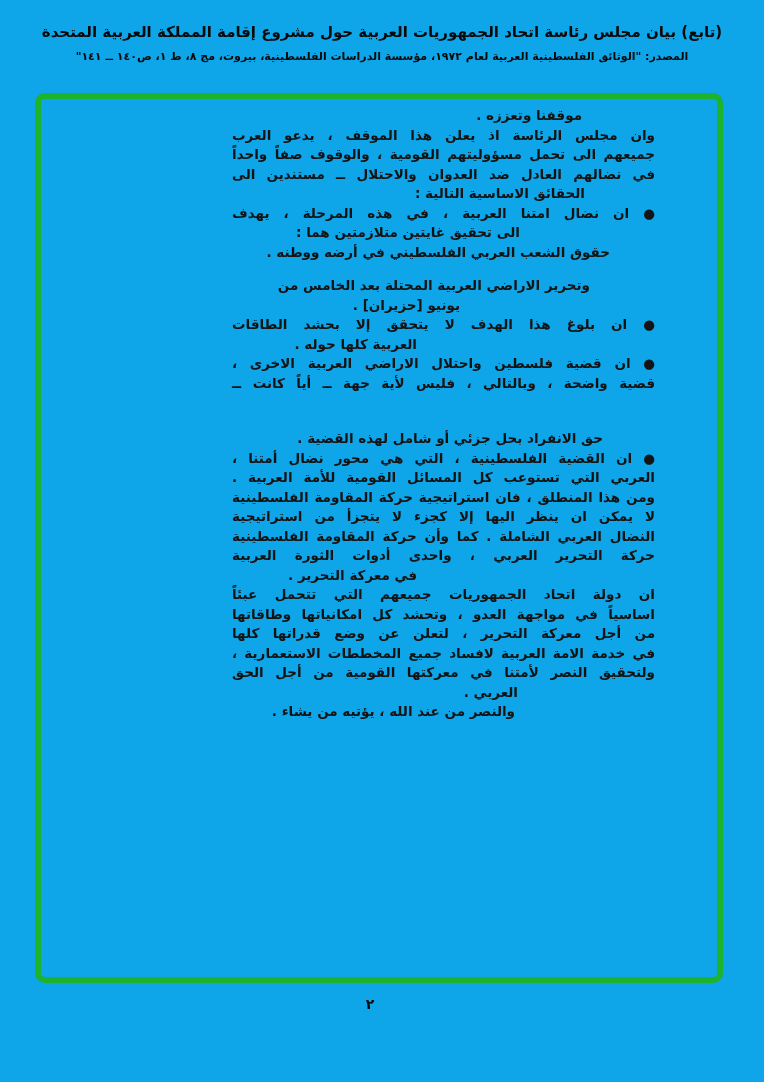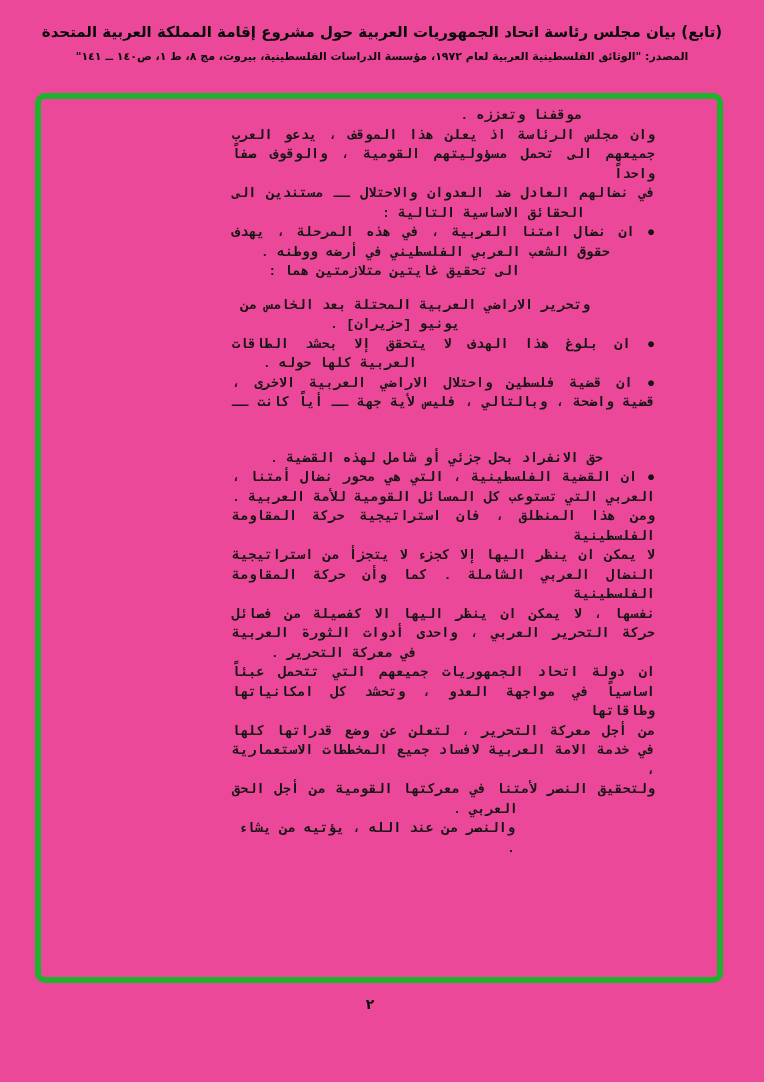--- a/index.html
+++ b/index.html
@@ -10,21 +10,21 @@
     height: 1082px;
     position: relative;
     font-family: "DejaVu Sans", sans-serif;
     overflow: hidden;
   }
   .page {
     position: absolute;
     left: 0; top: 0;
     width: 764px;
     height: 1082px;
-    background: #ec4899;
+    background: #0ea5e9;
     color: #0e0e0e;
     direction: rtl;
   }
   .doc-title {
     position: absolute;
     top: 20px;
     left: 40px;
     right: 40px;
     text-align: center;
     font-weight: 700;
@@ -57,21 +57,20 @@
   }
   .body-text {
     position: absolute;
     left: 232px;
     top: 106px;
     width: 423px;
     direction: rtl;
     font-weight: 700;
     font-size: 13.5px;
     color: #141414;
-    font-family: Liberation Mono, monospace;
   }
   .ln {
     line-height: 19.5px;
     min-height: 19.5px;
     white-space: normal;
   }
   .jf {
     text-align: justify;
     text-align-last: justify;
   }
@@ -100,35 +99,34 @@
 
   <div class="highlight-frame" style="border-color: rgb(29, 179, 44);"></div>
 
   <div class="body-text">
       <div class="ln end" style="padding-right: 73px;">موقفنا وتعززه .</div>
       <div class="ln jf">وان مجلس الرئاسة اذ يعلن هذا الموقف ، يدعو العرب</div>
       <div class="ln jf">جميعهم الى تحمل مسؤوليتهم القومية ، والوقوف صفاً واحداً</div>
       <div class="ln jf">في نضالهم العادل ضد العدوان والاحتلال ــ مستندين الى</div>
       <div class="ln end" style="padding-right: 70px;">الحقائق الاساسية التالية :</div>
       <div class="ln jf">● ان نضال امتنا العربية ، في هذه المرحلة ، يهدف</div>
+      <div class="ln end" style="padding-right: 135px;">الى تحقيق غايتين متلازمتين هما :</div>
       <div class="ln end" style="padding-right: 45px;">حقوق الشعب العربي الفلسطيني في أرضه ووطنه .</div>
-      <div class="ln end" style="padding-right: 135px;">الى تحقيق غايتين متلازمتين هما :</div>
       <div class="ln end" style="padding-right: 65px; margin-top: 14px;">وتحرير الاراضي العربية المحتلة بعد الخامس من</div>
       <div class="ln end" style="padding-right: 195px;">يونيو [حزيران] .</div>
       <div class="ln jf">● ان بلوغ هذا الهدف لا يتحقق إلا بحشد الطاقات</div>
       <div class="ln end" style="padding-right: 238px;">العربية كلها حوله .</div>
       <div class="ln jf">● ان قضية فلسطين واحتلال الاراضي العربية الاخرى ،</div>
       <div class="ln jf">قضية واضحة ، وبالتالي ، فليس لأية جهة ــ أياً كانت ــ</div>
       <div class="ln end" style="padding-right: 52px; margin-top: 36px;">حق الانفراد بحل جزئي أو شامل لهذه القضية .</div>
       <div class="ln jf">● ان القضية الفلسطينية ، التي هي محور نضال أمتنا ،</div>
       <div class="ln jf">العربي التي تستوعب كل المسائل القومية للأمة العربية .</div>
       <div class="ln jf">ومن هذا المنطلق ، فان استراتيجية حركة المقاومة الفلسطينية</div>
       <div class="ln jf">لا يمكن ان ينظر اليها إلا كجزء لا يتجزأ من استراتيجية</div>
       <div class="ln jf">النضال العربي الشاملة . كما وأن حركة المقاومة الفلسطينية</div>
-      <div class="ln jf">نفسها ، لا يمكن ان ينظر اليها الا كفصيلة من فصائل</div>
       <div class="ln jf">حركة التحرير العربي ، واحدى أدوات الثورة العربية</div>
       <div class="ln end" style="padding-right: 238px;">في معركة التحرير .</div>
       <div class="ln jf">ان دولة اتحاد الجمهوريات جميعهم التي تتحمل عبئاً</div>
       <div class="ln jf">اساسياً في مواجهة العدو ، وتحشد كل امكانياتها وطاقاتها</div>
       <div class="ln jf">من أجل معركة التحرير ، لتعلن عن وضع قدراتها كلها</div>
       <div class="ln jf">في خدمة الامة العربية لافساد جميع المخططات الاستعمارية ،</div>
       <div class="ln jf">ولتحقيق النصر لأمتنا في معركتها القومية من أجل الحق</div>
       <div class="ln end" style="padding-right: 137px;">العربي .</div>
       <div class="ln end" style="padding-right: 140px;">والنصر من عند الله ، يؤتيه من يشاء .</div>
     </div>

